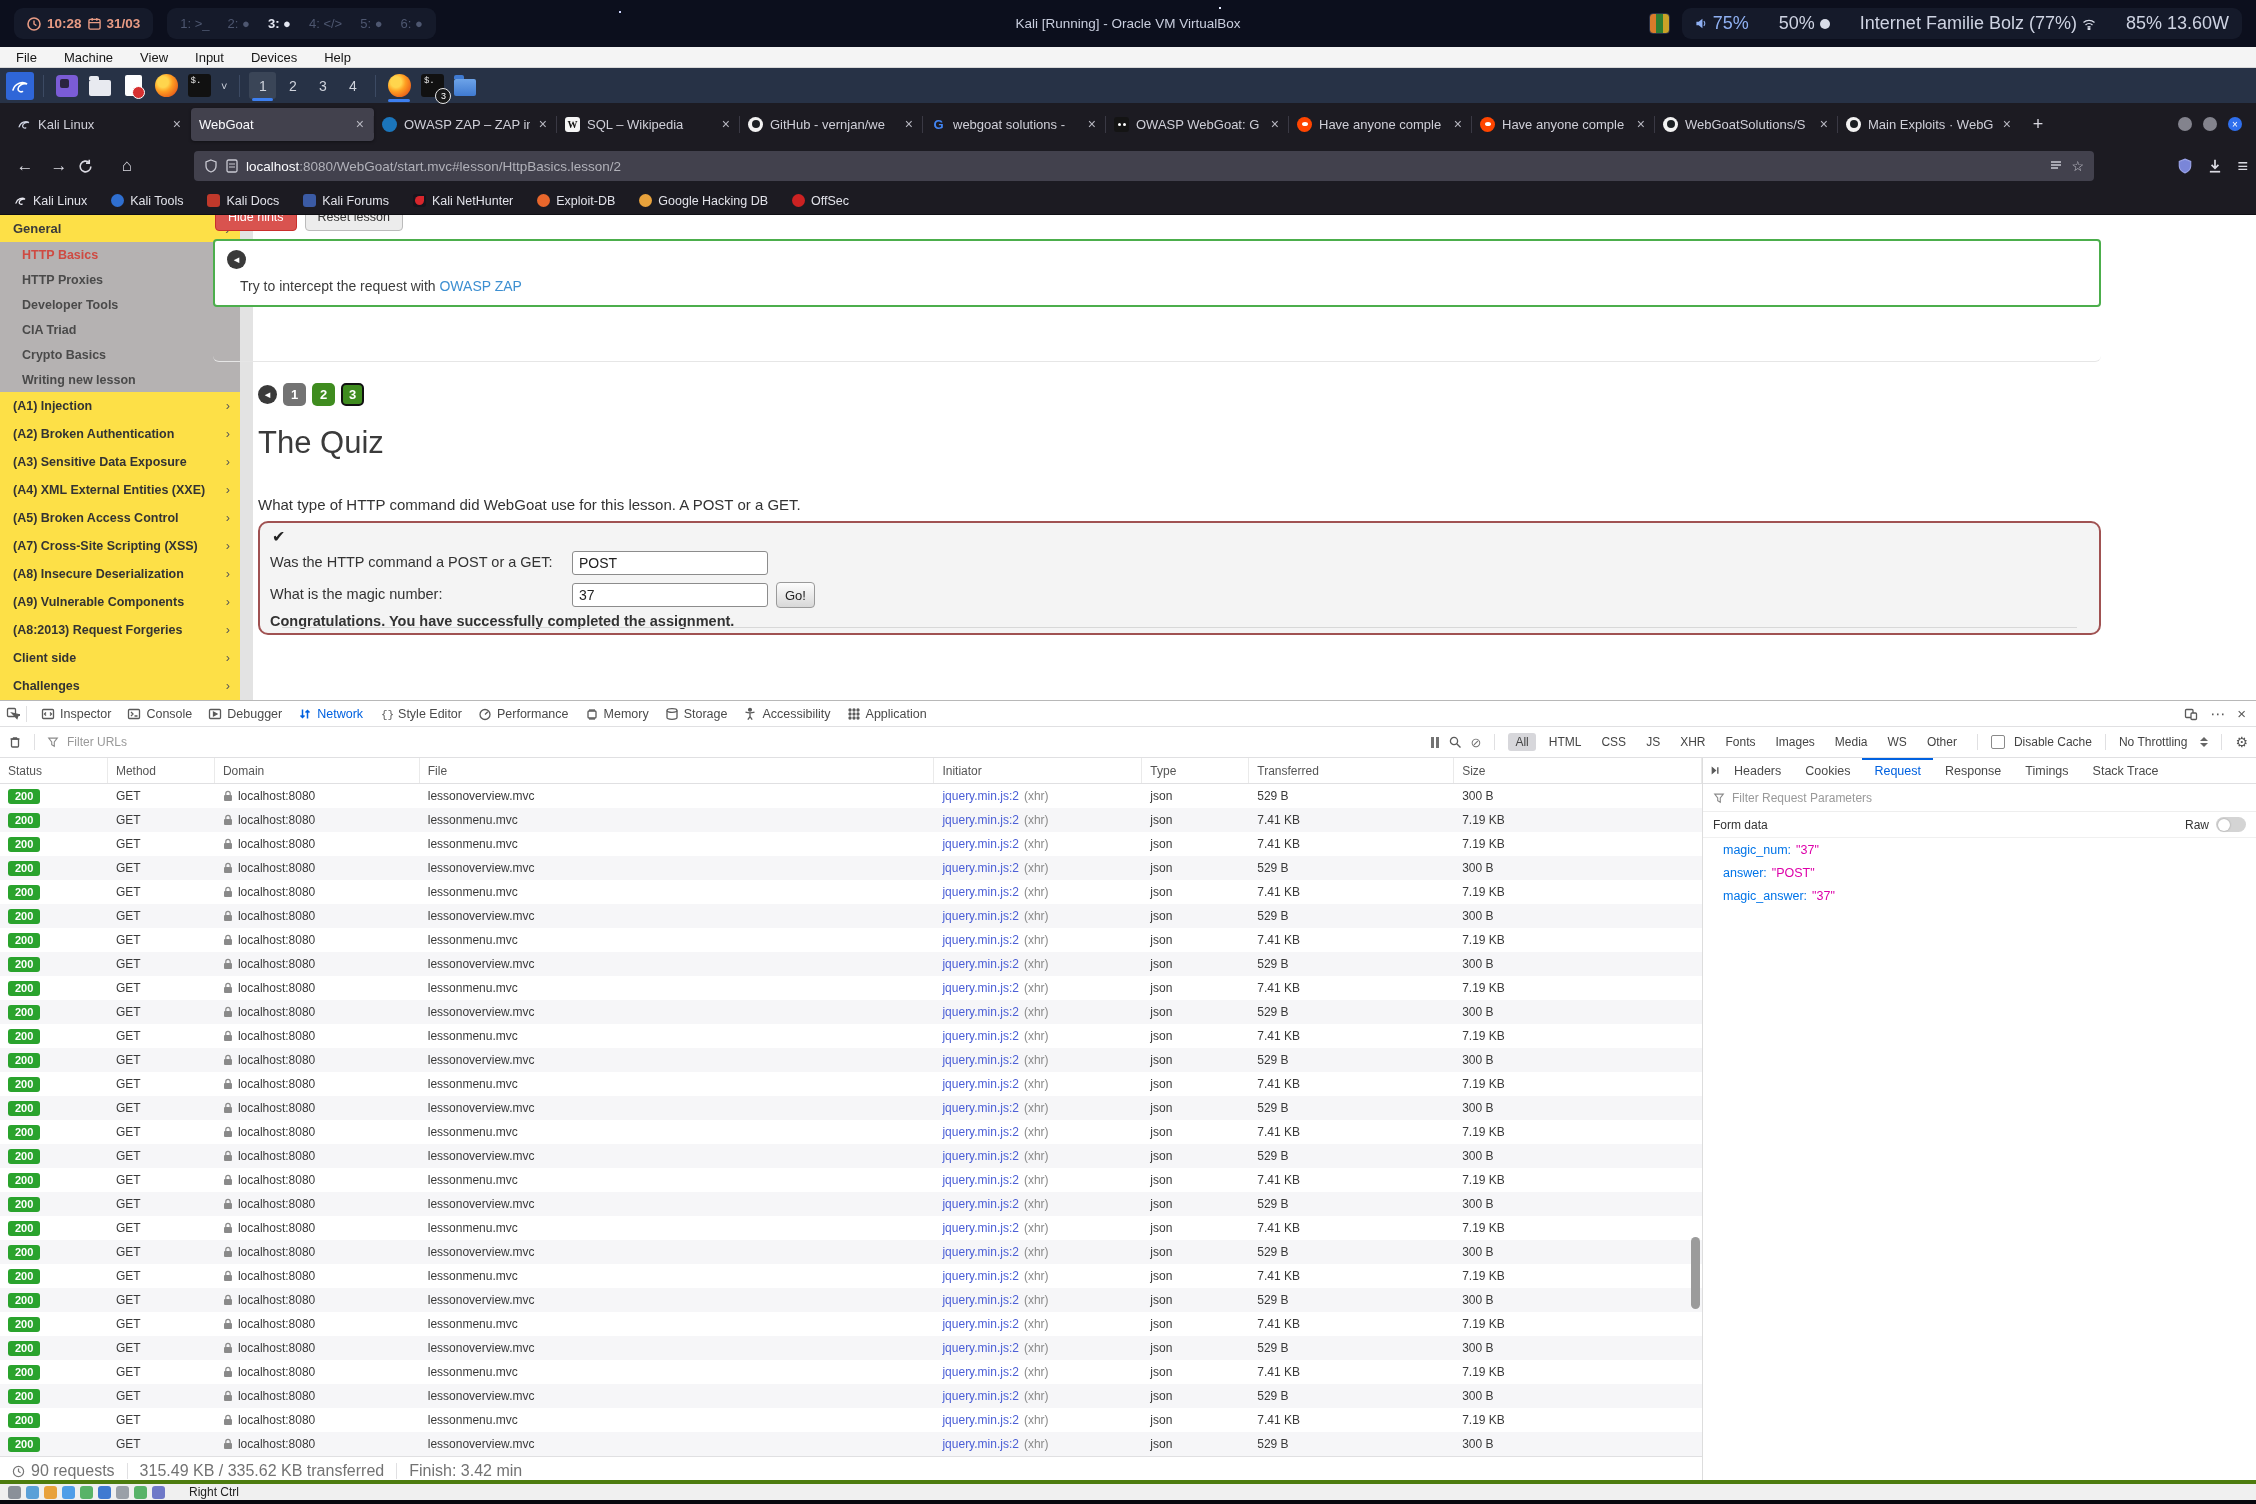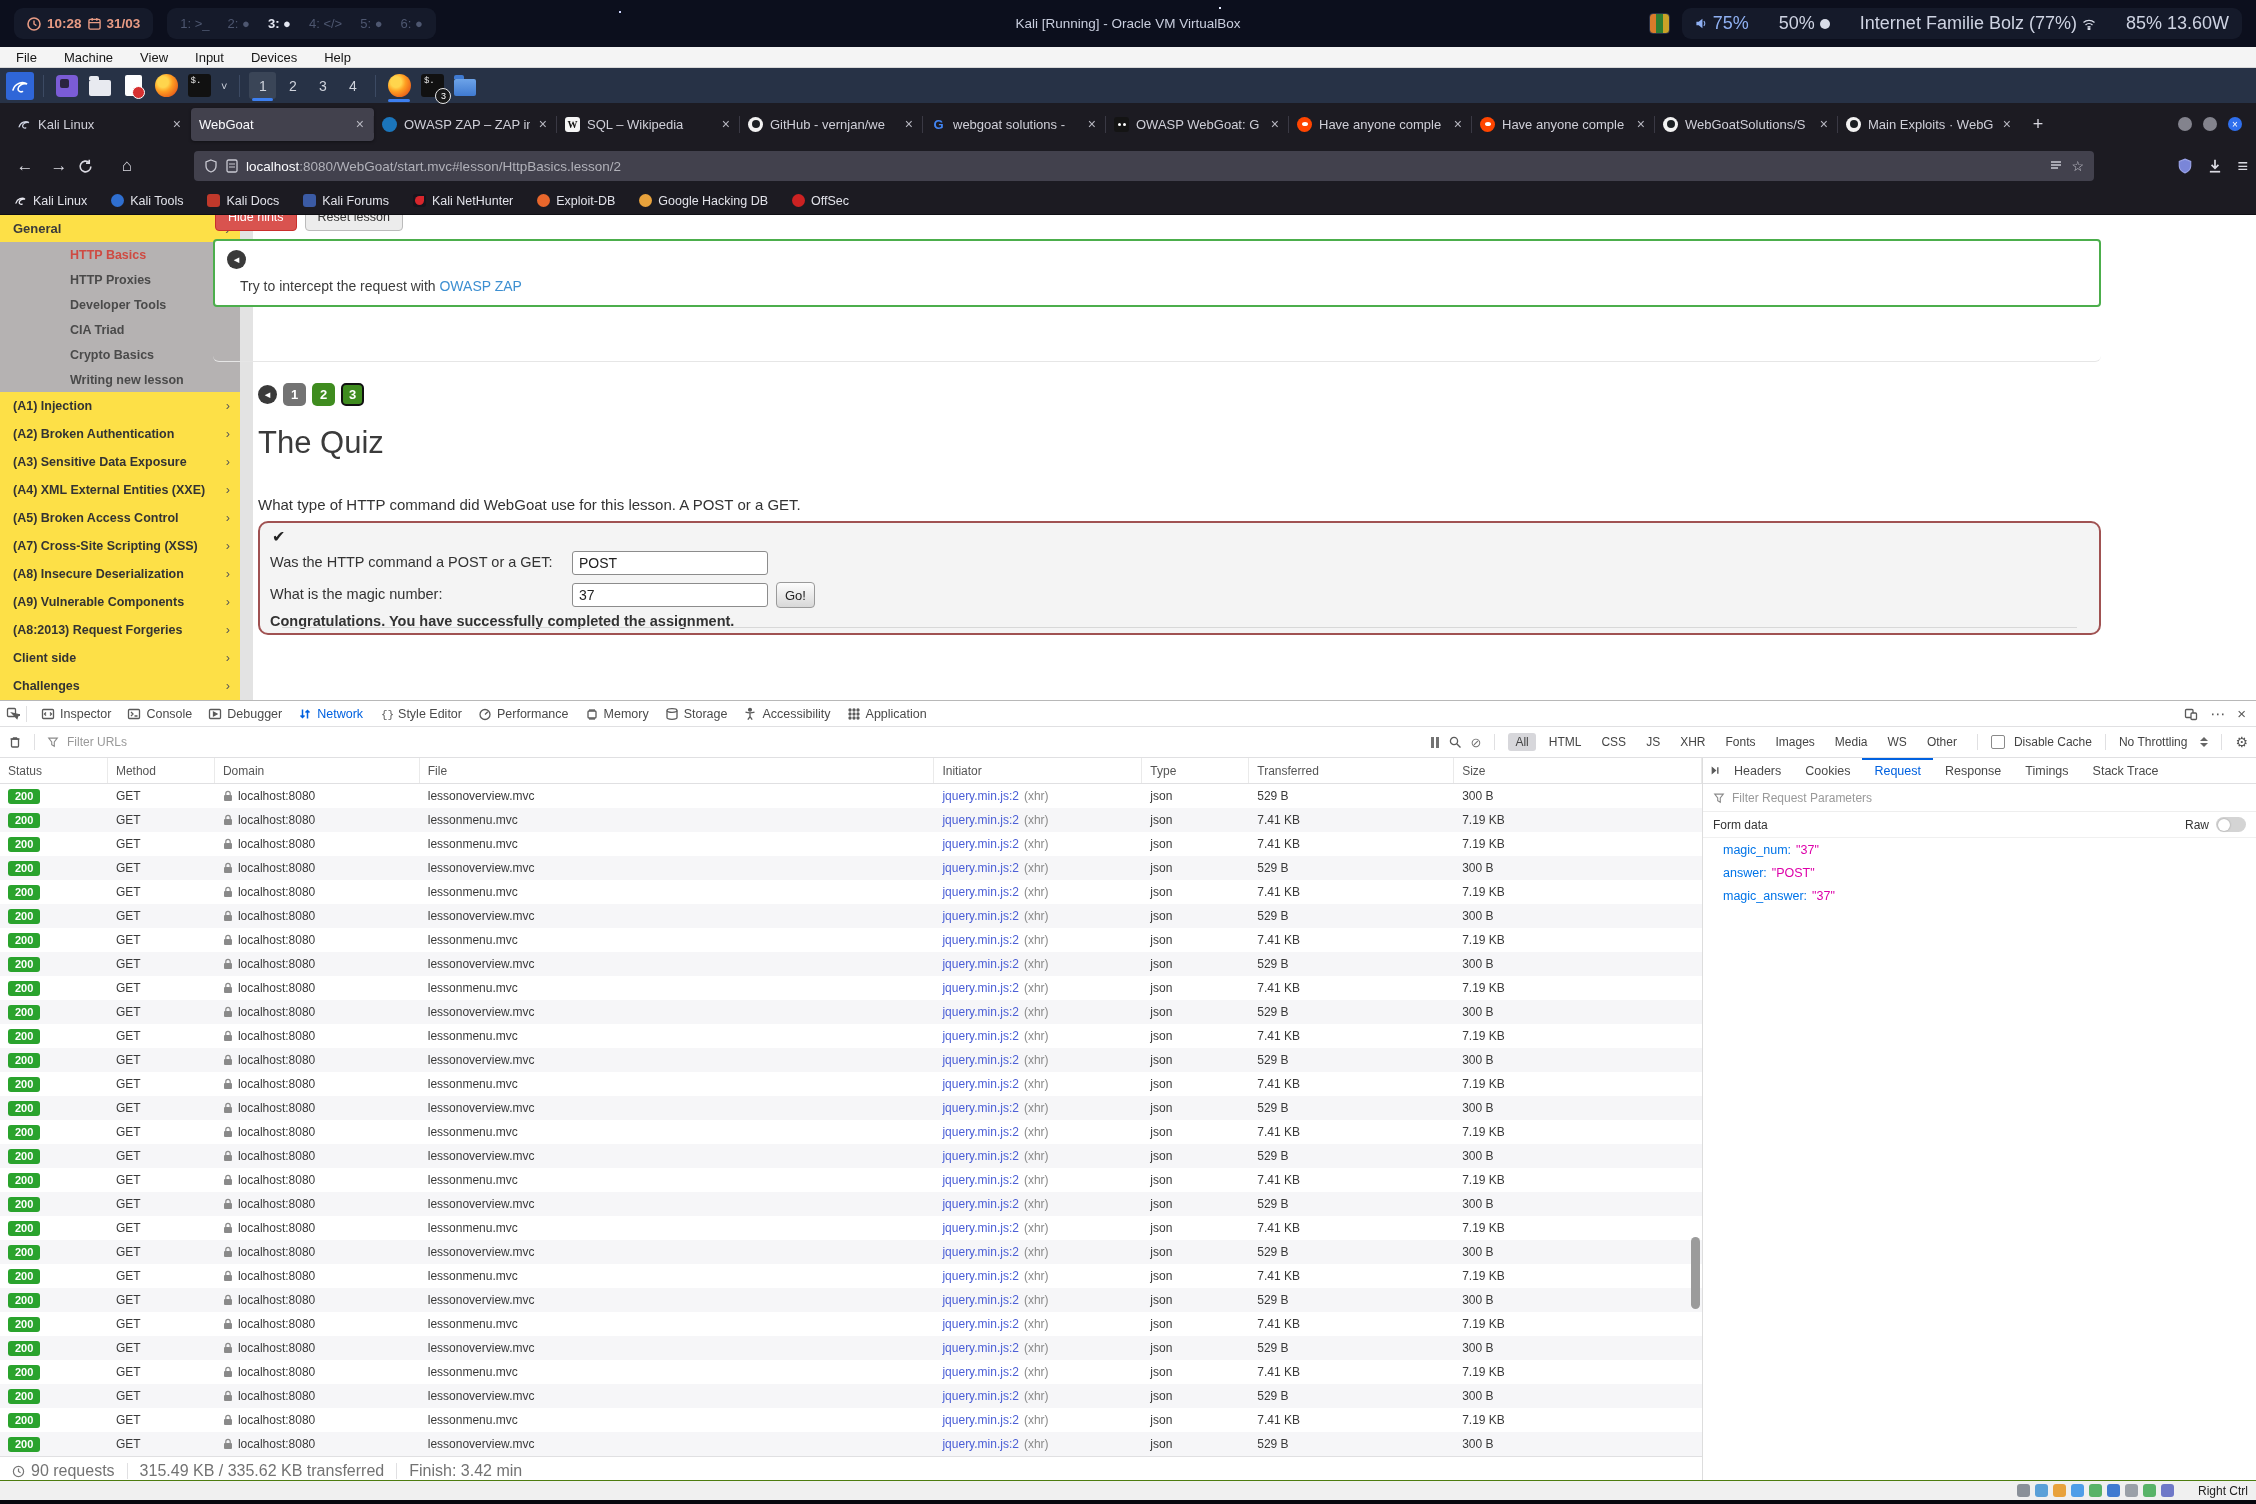--- a/index.html
+++ b/index.html
@@ -96,21 +96,21 @@
   .bfv-ghdb{background:#e8a23c;border-radius:50%;}
   .bfv-offsec{background:#c22;border-radius:50%;}
 
   
   .page{height:485px;flex:0 0 485px;background:#fff;position:relative;overflow:hidden;}
   .sidebar{position:absolute;left:0;top:0;bottom:0;width:240px;background:#fde047;font-size:13px;}
   .side-scroll{position:absolute;left:240px;top:0;bottom:0;width:13px;background:#e3e3e3;}
   .srow{height:27px;display:flex;align-items:center;padding:0 10px 0 13px;color:#3a3a3a;font-weight:bold;}
   .srow .chv{margin-left:auto;color:#555;font-size:14px;font-weight:normal;}
   .lesson-block{background:#b5b2b2;}
-  .lrow{height:25px;display:flex;align-items:center;padding:0 10px 0 22px;color:#4a4a4a;font-weight:bold;font-size:12.5px;position:relative;margin-left:48px;}
+  .lrow{height:25px;display:flex;align-items:center;padding:0 10px 0 22px;color:#4a4a4a;font-weight:bold;font-size:12.5px;position:relative;}
   .lrow.cur{color:#cf4a42;}
   .okbadge{position:absolute;right:8px;width:15px;height:15px;border-radius:50%;background:#7ed87e;color:#fff;font-size:10px;display:flex;align-items:center;justify-content:center;}
   .crow{height:28px;display:flex;align-items:center;padding:0 10px 0 13px;color:#333;font-weight:bold;font-size:12.5px;}
   .crow .chv{margin-left:auto;color:#555;font-weight:normal;}
 
   .content{position:absolute;left:213px;top:0;width:1888px;}
   .lessonbtns{position:absolute;top:-12px;left:2px;display:flex;gap:8px;}
   .btn-hide{background:#d9534f;color:#fff;border:1px solid #c9302c;border-radius:4px;font-size:12.5px;padding:6px 12px;}
   .btn-reset{background:#ececec;color:#333;border:1px solid #bbb;border-radius:4px;font-size:12.5px;padding:6px 12px;}
   .hintbox{position:absolute;top:24px;left:0;right:0;height:64px;border:2px solid #4cae4c;border-radius:4px;background:#fff;}
@@ -181,21 +181,21 @@
   .dfilter{height:27px;flex:0 0 27px;display:flex;align-items:center;gap:7px;padding:0 10px;border-bottom:1px solid #eee;color:#999;}
   .dform{height:25px;flex:0 0 25px;display:flex;align-items:center;padding:0 10px;color:#333;border-bottom:1px solid #f0f0f0;}
   .rawwrap{margin-left:auto;display:flex;align-items:center;gap:7px;color:#333;}
   .toggle{width:30px;height:15px;border-radius:8px;background:#d4d4d4;position:relative;}
   .toggle i{position:absolute;left:1.5px;top:1.5px;width:12px;height:12px;border-radius:50%;background:#fff;box-shadow:0 0 2px rgba(0,0,0,.3);}
   .param{height:23px;display:flex;align-items:center;padding-left:20px;gap:5px;font-size:12.5px;}
   .pkey{color:#0074e8;}
   .pval{color:#dd00a9;}
 
   
-  .vboxstatus{height:20px;flex:0 0 20px;background:#f0f0f0;display:flex;align-items:center;justify-content:flex-end;gap:20px;padding:0 8px;border-top:1px solid #4d7c0f;box-sizing:border-box;}
+  .vboxstatus{height:20px;flex:0 0 20px;background:#f0f0f0;display:flex;align-items:center;gap:20px;padding:0 8px;border-top:4px solid #4d7c0f;box-sizing:border-box;}
   .vbi{width:13px;height:13px;border-radius:3px;}
   .rctrl{font-size:12px;color:#222;margin-left:4px;}
   .wallstrip{height:4px;flex:0 0 4px;background:#07070e;}
 </style>
 </head>
 <body>
 
 <div class="screen">
 
   <header class="hostbar">

